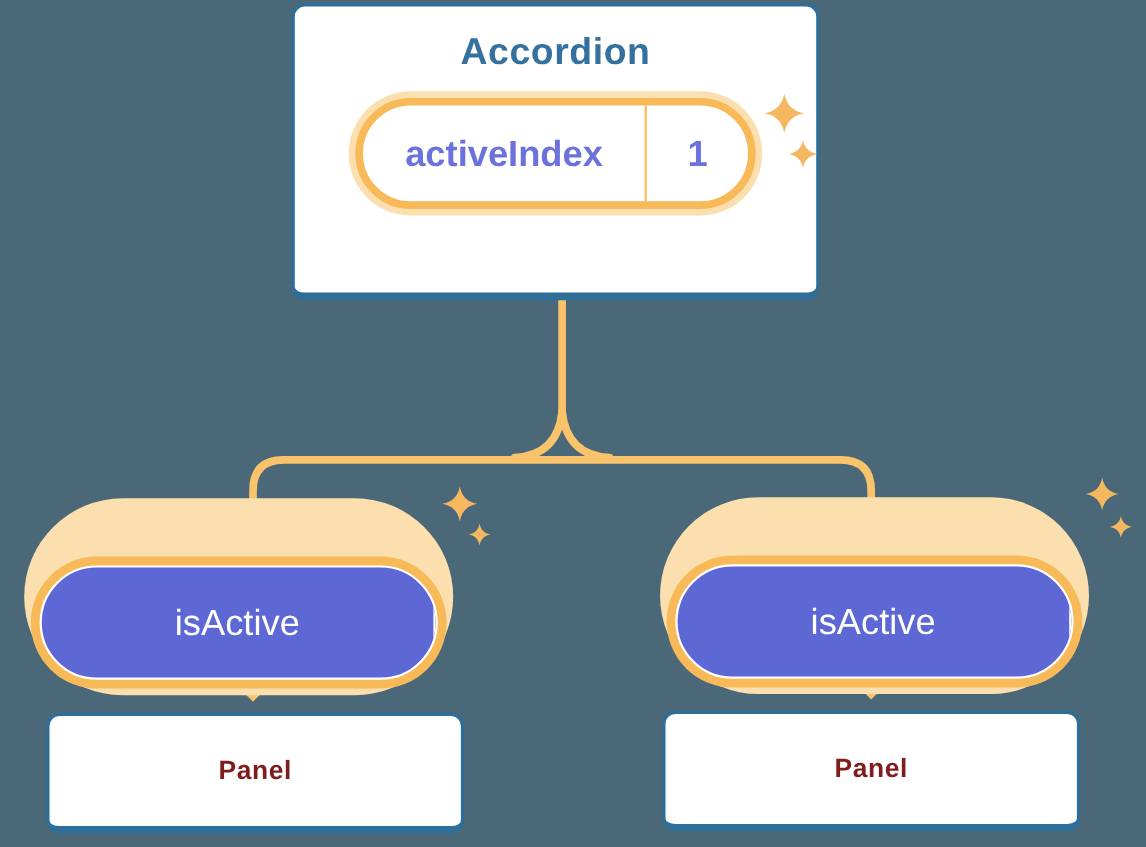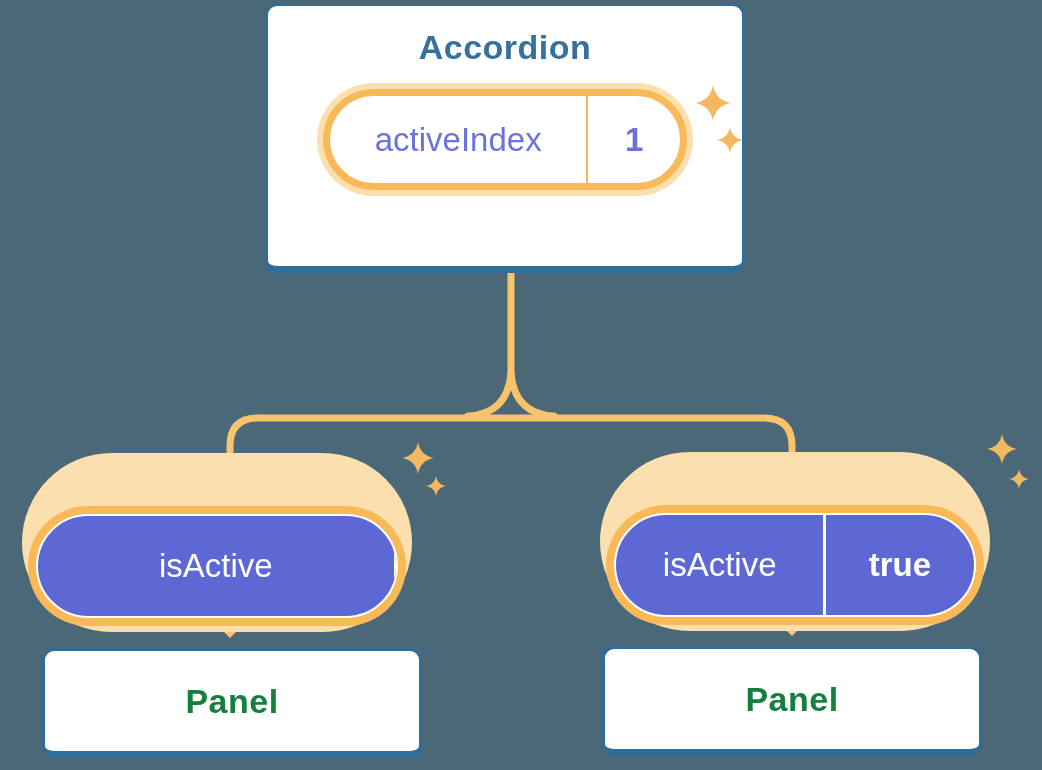--- a/index.html
+++ b/index.html
@@ -17,21 +17,21 @@
     border:3px solid #2F6E99;border-bottom-width:7px;border-radius:12px;
     z-index:2;display:flex;flex-direction:column;align-items:center;
   }
   .accordion-card{left:265px;top:3px;width:480px;height:270px;}
   .card-title{
     margin-top:22px;font-size:34px;font-weight:600;color:#35719E;letter-spacing:.5px;
   }
   .panel-card{width:380px;height:110px;justify-content:center;}
   .panel-card.left{left:42px;top:648px;}
   .panel-card.right{left:602px;top:646px;}
-  .panel-label{font-size:34px;font-weight:600;color:#15803d;letter-spacing:.5px;}
+  .panel-label{font-size:24px;font-weight:600;color:#7f1d1d;letter-spacing:.5px;}
 
   
   .ring-glow{
     background:#FBDFAE;border-radius:999px;padding:6px;
     display:inline-flex;box-sizing:border-box;z-index:3;
   }
   .state-pill .ring-glow{margin-top:16px;}
   .ring-orange-border{ 
     background:#ffffff;border:7px solid #F8BA59;border-radius:999px;
     box-sizing:border-box;width:364px;height:101px;
@@ -45,21 +45,21 @@
     box-sizing:border-box;width:362px;height:104px;
     display:flex;align-items:stretch;overflow:hidden;
   }
   .pill-section{display:flex;align-items:center;justify-content:center;}
   .pill-name{flex:1.4;}
   .pill-value{flex:1;}
   .top-pill .pill-name{flex:2.8;}
   .top-pill .pill-value{flex:1;}
   .pill-divider-orange{width:2px;background:#F8BA59;}
   .pill-divider-white{width:2.5px;background:#ffffff;}
-  .state-text{color:#6B72DC;font-size:33px;font-weight:400;}
+  .state-text{color:#6B72DC;font-size:33px;font-weight:700;}
   .state-value{color:#6B72DC;font-size:33px;font-weight:700;}
   .prop-text{color:#ffffff;font-size:33px;font-weight:400;}
   .prop-value{color:#ffffff;font-size:33px;font-weight:700;}
 
   .prop-pill{position:absolute;z-index:3;}
   .prop-pill.left{left:22px;top:453px;}
   .prop-pill.right{left:600px;top:452px;}
 
   .sparkle{position:absolute;z-index:4;}
 </style>
@@ -113,21 +113,20 @@
       </div>
     </div>
   </div>
 
   <div class="prop-pill right">
     <div class="ring-glow">
       <div class="ring-orange-fill">
         <div class="pill-purple">
           <div class="pill-section pill-name prop-text">isActive</div>
           <div class="pill-divider-white"></div>
-          <div class="pill-section pill-value prop-value">true</div>
         </div>
       </div>
     </div>
   </div>
 
   <div class="card panel-card left">
     <div class="panel-label">Panel</div>
   </div>
   <div class="card panel-card right">
     <div class="panel-label">Panel</div>

